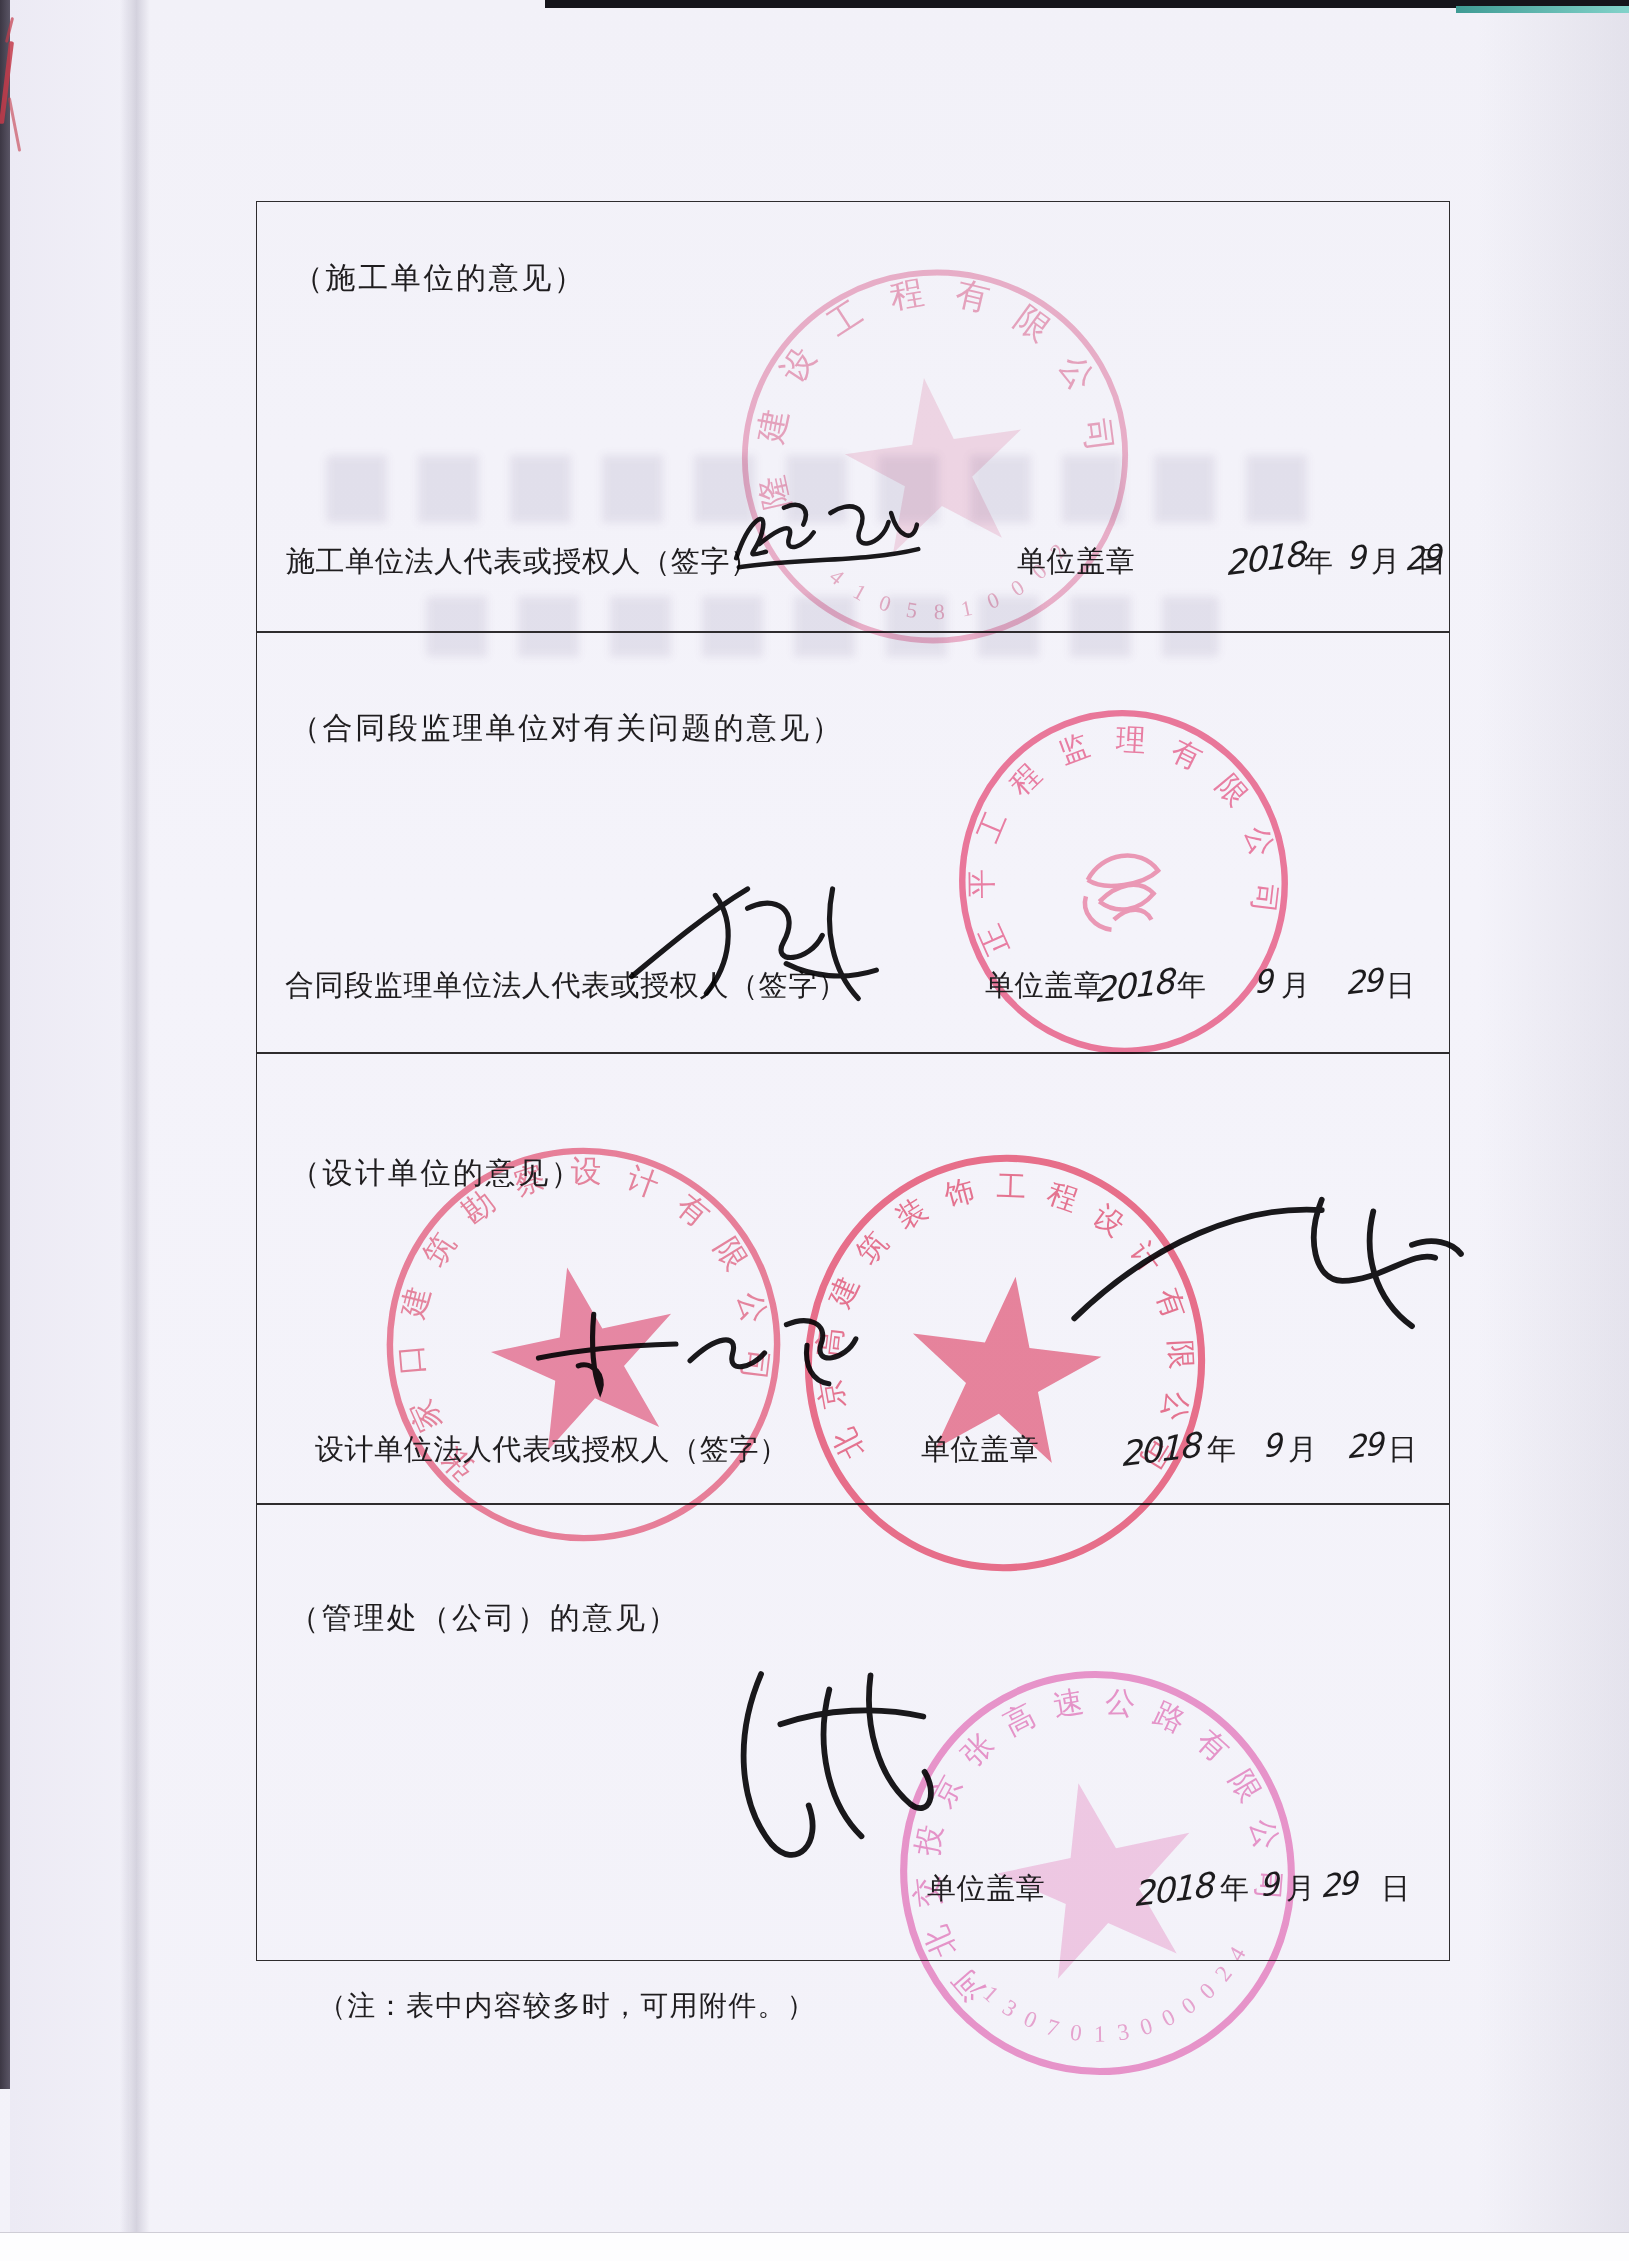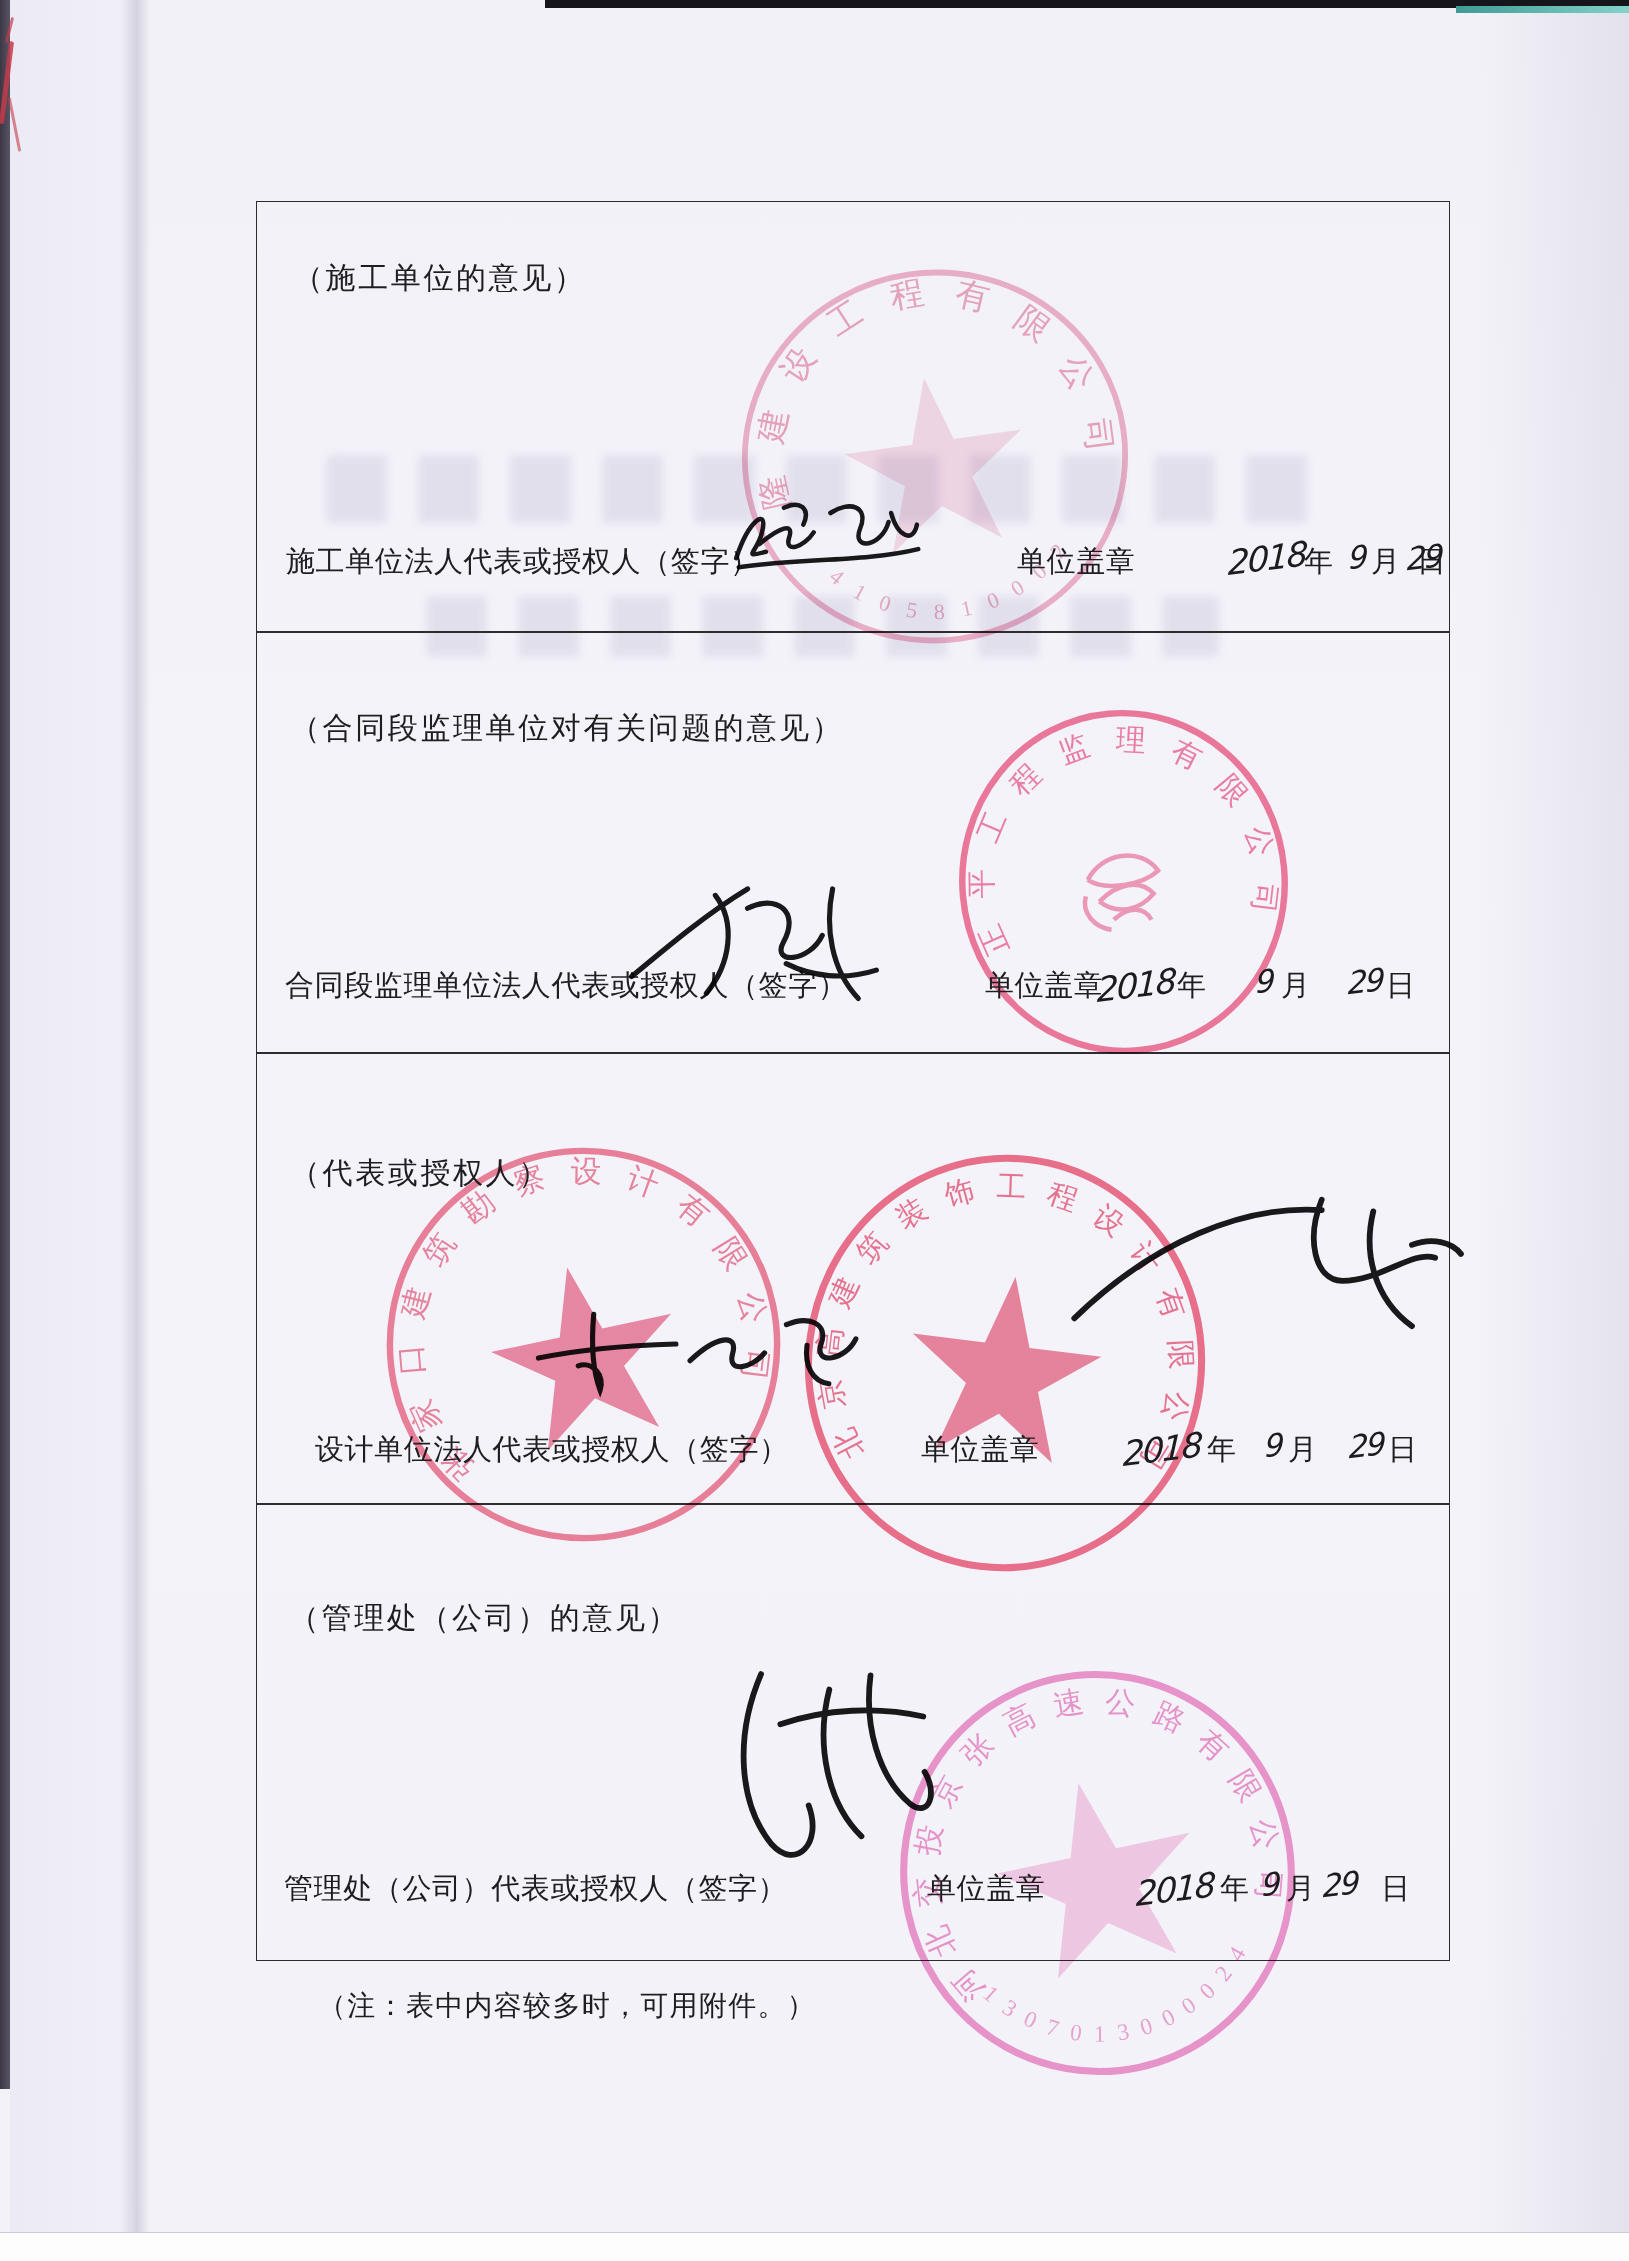--- a/index.html
+++ b/index.html
@@ -135,21 +135,21 @@
     <span class="lbl" style="left:285px;">合同段监理单位法人代表或授权人（签字）</span>
     <span class="seal" style="left:985px;">单位盖章</span>
     <span class="hand" style="left:1097px;top:-1.3px;">2018</span>
     <span class="unit" style="left:1177px;">年</span>
     <span class="hand sm" style="left:1256px;top:-2.6px;">9</span>
     <span class="unit" style="left:1281px;">月</span>
     <span class="hand sm" style="left:1348px;top:-2.6px;">29</span>
     <span class="unit" style="left:1386px;">日</span>
   </div>
 
-  <div class="sec-header" style="left:290px;top:1153px;">（代表或授权人）</div>
+  <div class="sec-header" style="left:290px;top:1153px;">（设计单位的意见）</div>
 
   <svg class="stamp" style="left:377px;top:1138px;transform:rotate(-12deg);" width="413" height="413" viewBox="0 0 640 640">
     <ellipse cx="320" cy="320" rx="300" ry="300" fill="none" stroke="#ee6d88" stroke-width="10" opacity=".9"></ellipse>
     <polygon points="0,-100 22.5,-30.9 95.1,-30.9 36.3,11.8 58.8,80.9 0,38.2 -58.8,80.9 -36.3,11.8 -95.1,-30.9 -22.5,-30.9" transform="translate(320,348) scale(1.5)" fill="#ec6f8d" opacity=".85"></polygon>
     <defs>
         <path id="arc-n3" d="M 127,482 A 252,252 0 1 1 513,482"></path>
       </defs>
     <text font-size="48" fill="#ee7b94" opacity=".95">
       <textPath href="#arc-n3" startOffset="14" textLength="1060" lengthAdjust="spacing">张家口建筑勘察设计有限公司</textPath>
     </text>
@@ -216,21 +216,20 @@
   <svg class="sig" style="left:677px;top:1647px;" width="284" height="235" viewBox="0 0 440 365">
     <g fill="none" stroke="#1a191b" stroke-width="9" stroke-linecap="round">
       <path d="M130,42 C88,140 96,244 146,306 C184,348 226,306 204,246"></path>
       <path d="M236,66 C214,152 234,244 286,294"></path>
       <path d="M300,44 C290,122 312,202 362,244 C392,266 404,226 384,194"></path>
       <path d="M160,120 C230,96 312,92 382,108"></path>
     </g>
   </svg>
 
   <div class="row" style="top:1869px;">
-    <span class="lbl" style="left:284px;">管理处（公司）代表或授权人（签字）</span>
     <span class="seal" style="left:927px;">单位盖章</span>
     <span class="hand" style="left:1136px;top:0px;">2018</span>
     <span class="unit" style="left:1220px;">年</span>
     <span class="hand sm" style="left:1262px;top:-2.6px;">9</span>
     <span class="unit" style="left:1286px;">月</span>
     <span class="hand sm" style="left:1323px;top:-2.6px;">29</span>
     <span class="unit" style="left:1381px;">日</span>
   </div>
 
   <div class="note" style="left:284px;top:1987px;">（注：表中内容较多时，可用附件。）</div>

